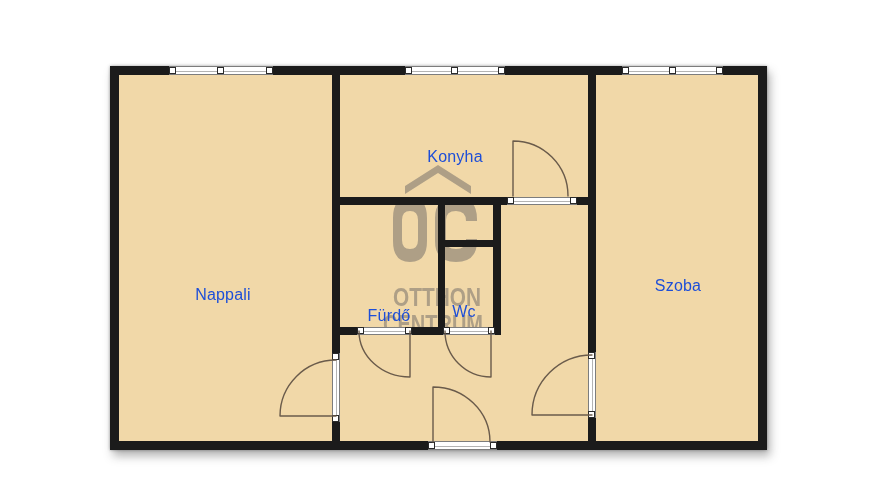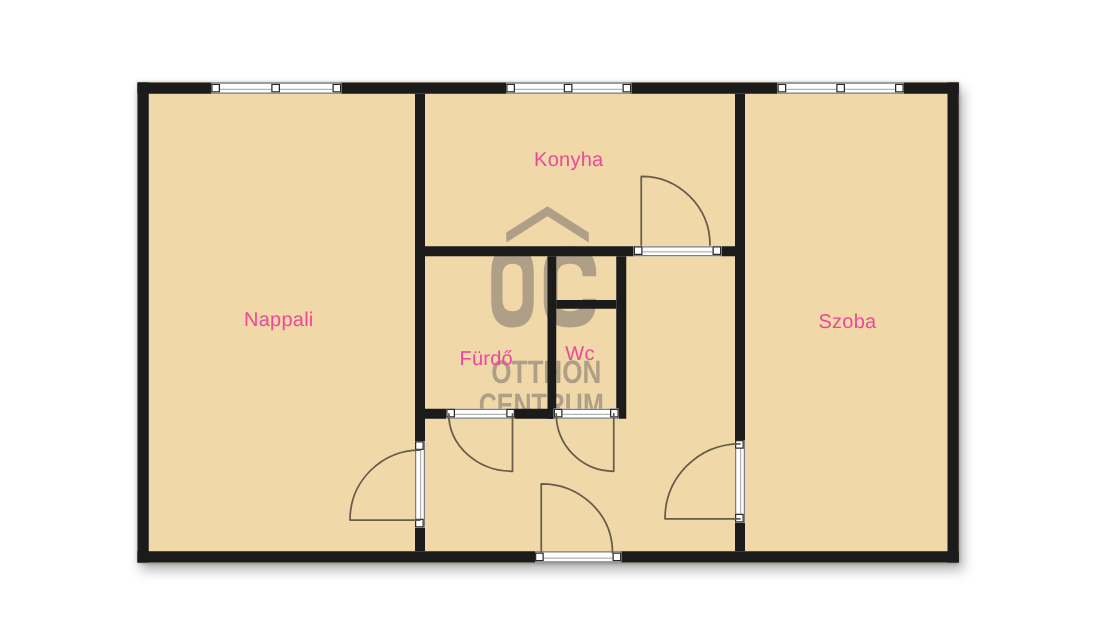--- a/index.html
+++ b/index.html
@@ -12,21 +12,21 @@
     background:#f1d8a8;
     box-shadow:0 0 3px rgba(0,0,0,.35), 3px 6px 9px rgba(40,40,40,.35);
   }
   .wall{position:absolute;background:#1b1b1b;}
   .bar{position:absolute;background:#ffffff;border:1px solid #7d7d7d;box-sizing:border-box;}
   .bar .mid-h{position:absolute;left:0;right:0;top:50%;height:1px;background:#b3b3b3;}
   .bar .mid-v{position:absolute;top:0;bottom:0;left:50%;width:1px;background:#b3b3b3;}
   .sq{position:absolute;width:7px;height:7px;background:#ffffff;border:1px solid #2a2a2a;box-sizing:border-box;}
   .room-label{
     position:absolute;transform:translate(-50%,-50%);
-    font-size:16px;color:#ec4899;white-space:nowrap;letter-spacing:.2px;
+    font-size:16px;color:#1d4ed8;white-space:nowrap;letter-spacing:.2px;margin-top:28px;
   }
   svg.overlay{position:absolute;left:0;top:0;pointer-events:none;}
   .wm-text{font-family:"Liberation Sans",sans-serif;font-weight:bold;font-size:26px;}
 </style>
 </head>
 <body>
 
 <div class="stage">
 
   <div class="plan-bg"></div>
@@ -115,19 +115,19 @@
     <g fill="none" stroke="#6a5b4b" stroke-width="1.4" stroke-linecap="round" stroke-linejoin="round">
       <path d="M 336 360 A 56 56 0 0 0 280 416 L 336 416"></path>
       <path d="M 592 355 A 60 60 0 0 0 532 415 L 592 415"></path>
       <path d="M 568 196 A 55 55 0 0 0 513 141 L 513 196"></path>
       <path d="M 359 331 A 51 46 0 0 0 410 377 L 410 331"></path>
       <path d="M 445 331 A 46 46 0 0 0 491 377 L 491 331"></path>
       <path d="M 490 442 A 57 55 0 0 0 433 387 L 433 442"></path>
     </g>
   </svg>
 
-  <div class="room-label" style="left:223px;top:257px;text-align:right;">Nappali</div>
+  <div class="room-label" style="left:223px;top:267px;text-align:right;">Nappali</div>
   <div class="room-label" style="left:455px;top:129px;">Konyha</div>
   <div class="room-label" style="left:389px;top:288px;">Fürdő</div>
   <div class="room-label" style="left:464px;top:284px;">Wc</div>
   <div class="room-label" style="left:678px;top:258px;">Szoba</div>
 
 </div>
 
 </body></html>

